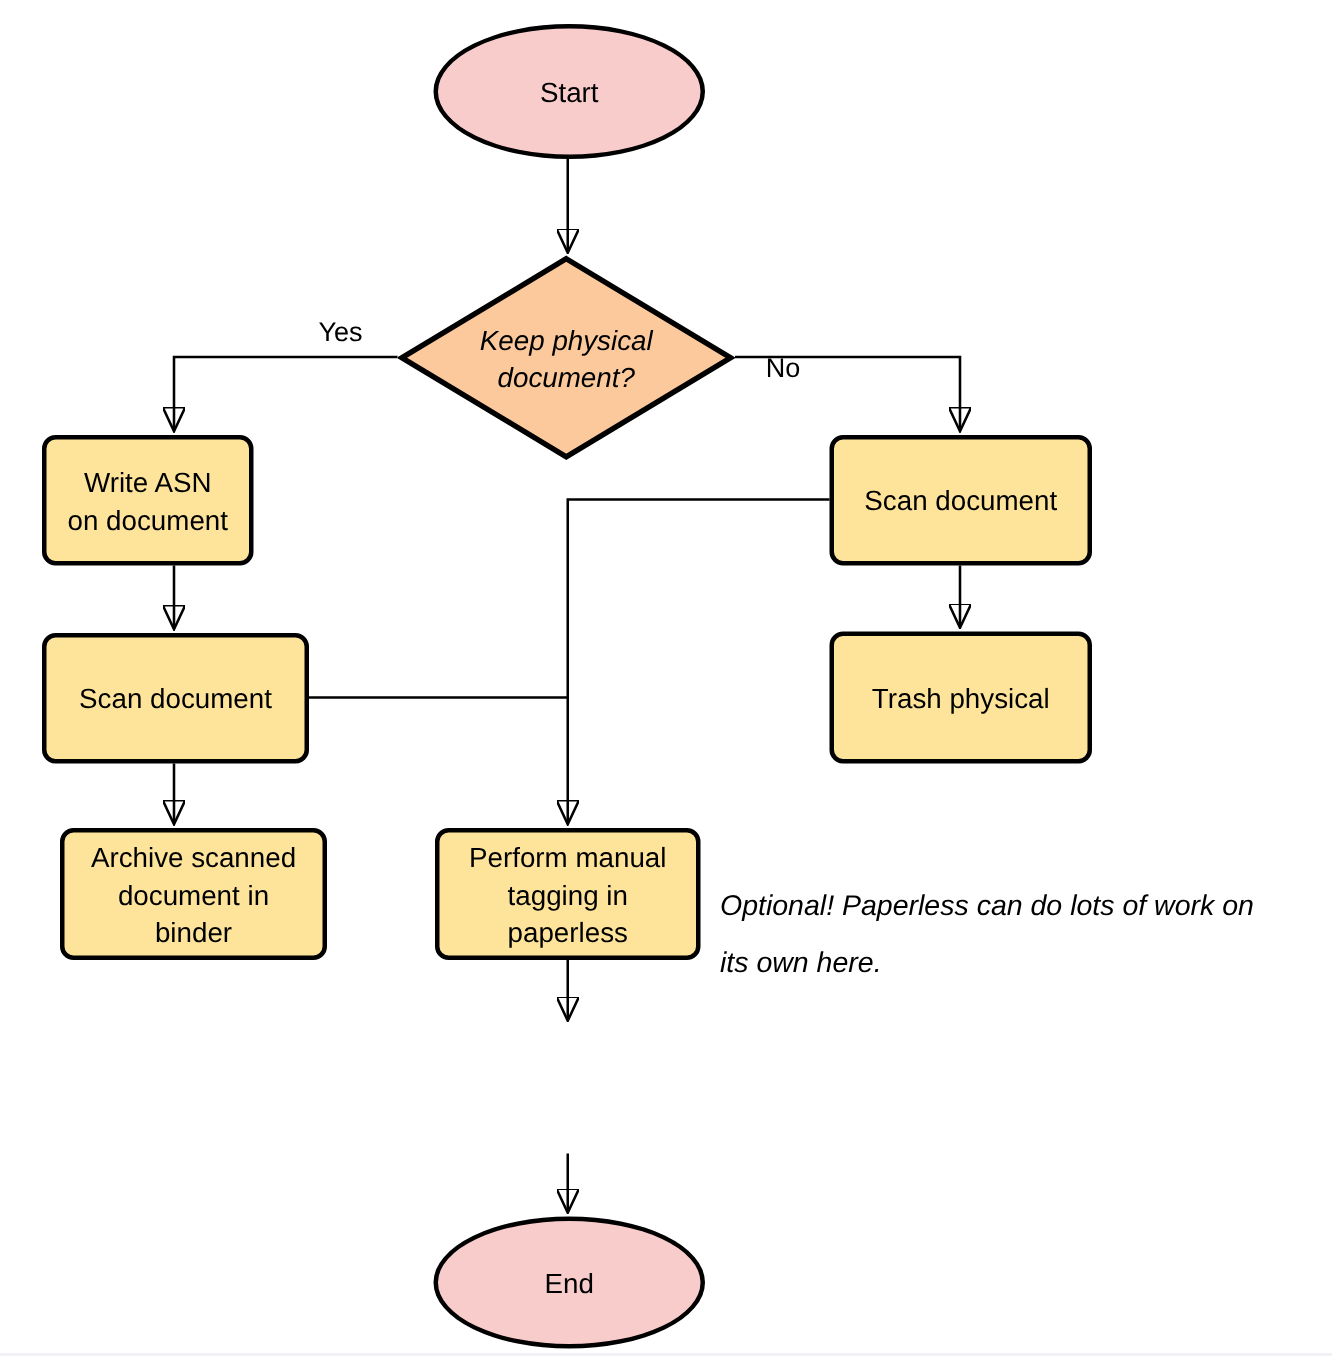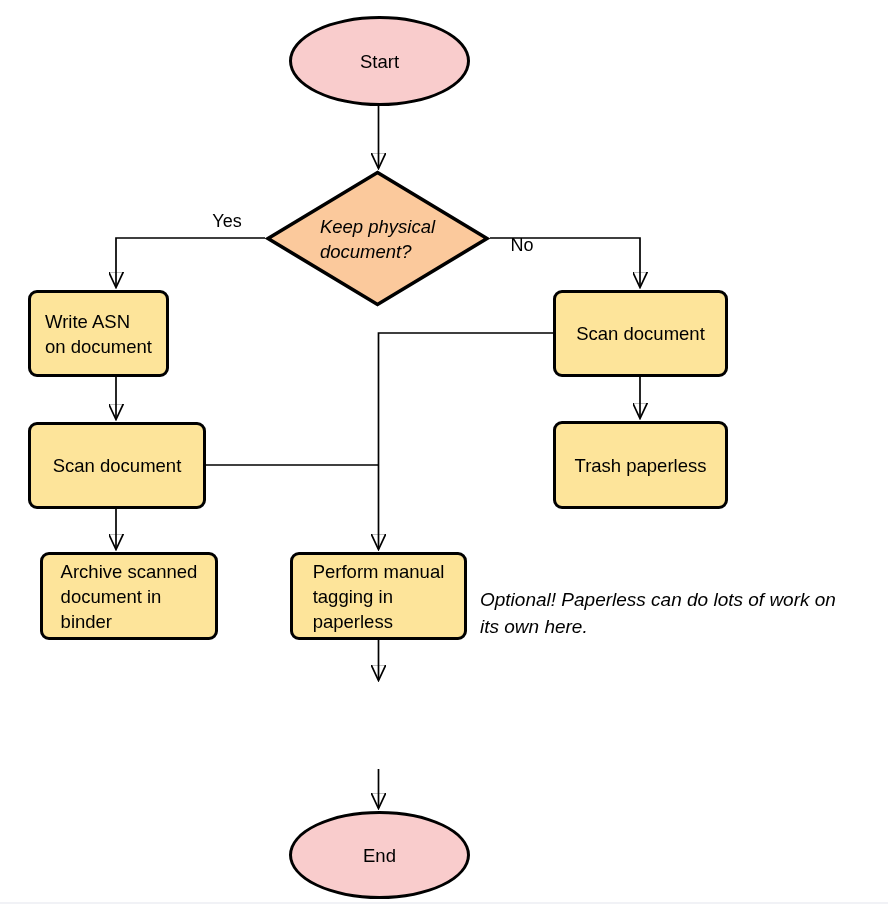--- a/index.html
+++ b/index.html
@@ -10,21 +10,21 @@
     position: relative; overflow: hidden;
     color: #000000;
   }
   .canvas { position: absolute; left: 0; top: 0; width: 888px; height: 907px; }
   svg.edges { position: absolute; left: 0; top: 0; width: 888px; height: 907px; }
   svg.edges path { stroke: #000000; stroke-width: 1.7; fill: none; }
 
   .node {
     position: absolute;
     display: flex; align-items: center; justify-content: center;
-    text-align: left;
+    text-align: center;
     font-size: 18.5px; line-height: 25px;
   }
   .node .label { white-space: pre-line; }
 
   .terminal {
     background: #f9cccc;
     border: 3px solid #000000;
     border-radius: 50%;
   }
   .process {
@@ -38,21 +38,21 @@
 
   .edge-label {
     position: absolute;
     font-size: 18px;
     text-align: center;
     width: 48px;
   }
   .note {
     position: absolute;
     left: 480px; top: 586px; width: 404px;
-    font-size: 19px; font-style: italic; line-height: 27px;
+    font-size: 19px; font-style: italic; line-height: 38px;
     white-space: pre-line;
   }
   .bottom-divider {
     position: absolute; left: 0; top: 902px;
     width: 888px; height: 2px;
     background: #f1f2f6;
   }
 </style>
 </head>
 <body>
@@ -105,21 +105,21 @@
     <span class="label">Archive scanned
 document in
 binder</span>
   </div>
 
   <div class="node process" style="left:553px; top:290px; width:175px; height:87px;">
     <span class="label">Scan document</span>
   </div>
 
   <div class="node process" style="left:553px; top:421px; width:175px; height:88px;">
-    <span class="label">Trash paperless</span>
+    <span class="label">Trash physical</span>
   </div>
 
   <div class="node process" style="left:290px; top:552px; width:177px; height:88px;">
     <span class="label">Perform manual
 tagging in
 paperless</span>
   </div>
 
 
   <div class="node terminal" style="left:289px; top:811px; width:181px; height:88px;">

